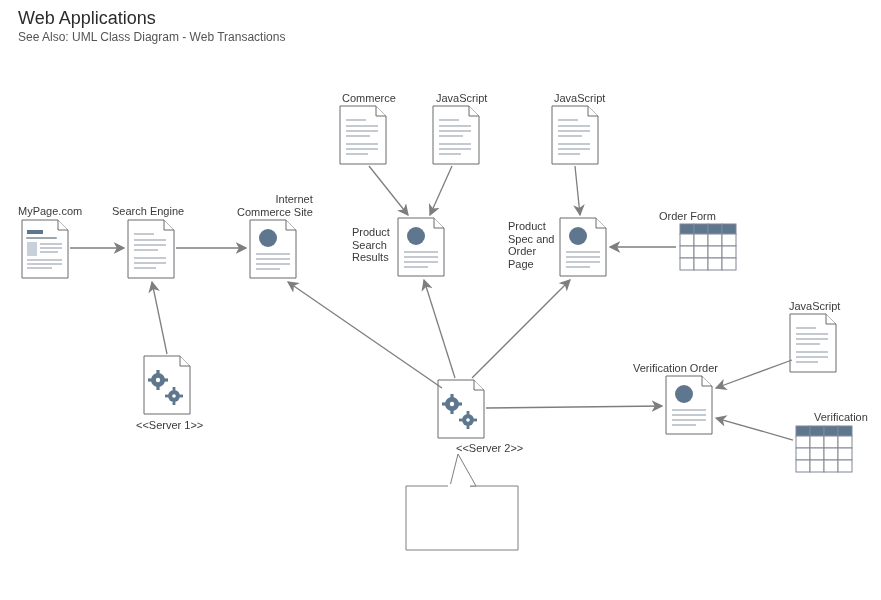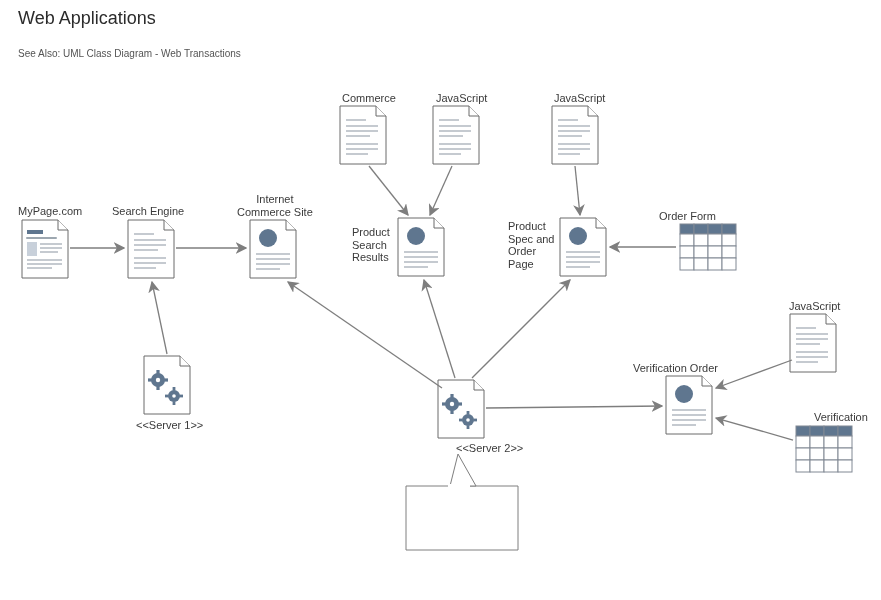--- a/index.html
+++ b/index.html
@@ -1,18 +1,18 @@
 <!DOCTYPE html>
 <html><head>
 <meta charset="utf-8">
 <style>
   html,body{margin:0;padding:0;width:881px;height:600px;background:#fff;font-family:Arial,Helvetica,sans-serif;color:#333;overflow:hidden}
   .canvas{position:relative;width:881px;height:437px}
   .title{position:absolute;left:18px;top:8px;font-size:18px;color:#2b2b2b}
-  .subtitle{position:absolute;left:18px;top:48px;font-size:10px;color:#545454}
+  .subtitle{position:absolute;left:18px;top:30px;font-size:12px;color:#545454}
   .lbl{position:absolute;font-size:11px;color:#3a3a3a;line-height:1.15}
   .caption{position:absolute;font-size:10.5px;color:#3a3a3a;text-align:center;line-height:1.25;width:100px}
   svg{position:absolute;left:0;top:0}
   .doc-outline{fill:#fff;stroke:#6b6b6b;stroke-width:1}
   .fold{fill:#fff;stroke:#6b6b6b;stroke-width:1}
   .dline{stroke:#9da7b0;stroke-width:2;stroke-linecap:round}
   .dline-thin{stroke:#b2b9c0;stroke-width:1.5}
   .arrow{stroke:#7e7e7e;stroke-width:1.3;fill:none}
   .ahead{fill:#7e7e7e}
   .grid-cell{fill:#fff;stroke:#808893;stroke-width:1}
@@ -24,21 +24,21 @@
 </head>
 <body>
 
 <div class="canvas">
 
   <div class="title">Web Applications</div>
   <div class="subtitle">See Also: UML Class Diagram - Web Transactions</div>
 
   <div class="lbl" style="left:18px;top:205px">MyPage.com</div>
   <div class="lbl" style="left:112px;top:205px">Search Engine</div>
-  <div class="lbl" style="left:237px;top:193px;white-space:pre;text-align:center">Internet
+  <div class="lbl" style="left:237px;top:193px;white-space:pre;text-align:right">Internet
 Commerce Site</div>
   <div class="lbl" style="left:342px;top:92px">Commerce</div>
   <div class="lbl" style="left:436px;top:92px">JavaScript</div>
   <div class="lbl" style="left:554px;top:92px">JavaScript</div>
   <div class="lbl" style="left:789px;top:300px">JavaScript</div>
   <div class="lbl" style="left:352px;top:226px;white-space:pre">Product
 Search
 Results</div>
   <div class="lbl" style="left:508px;top:220px;white-space:pre">Product
 Spec and

